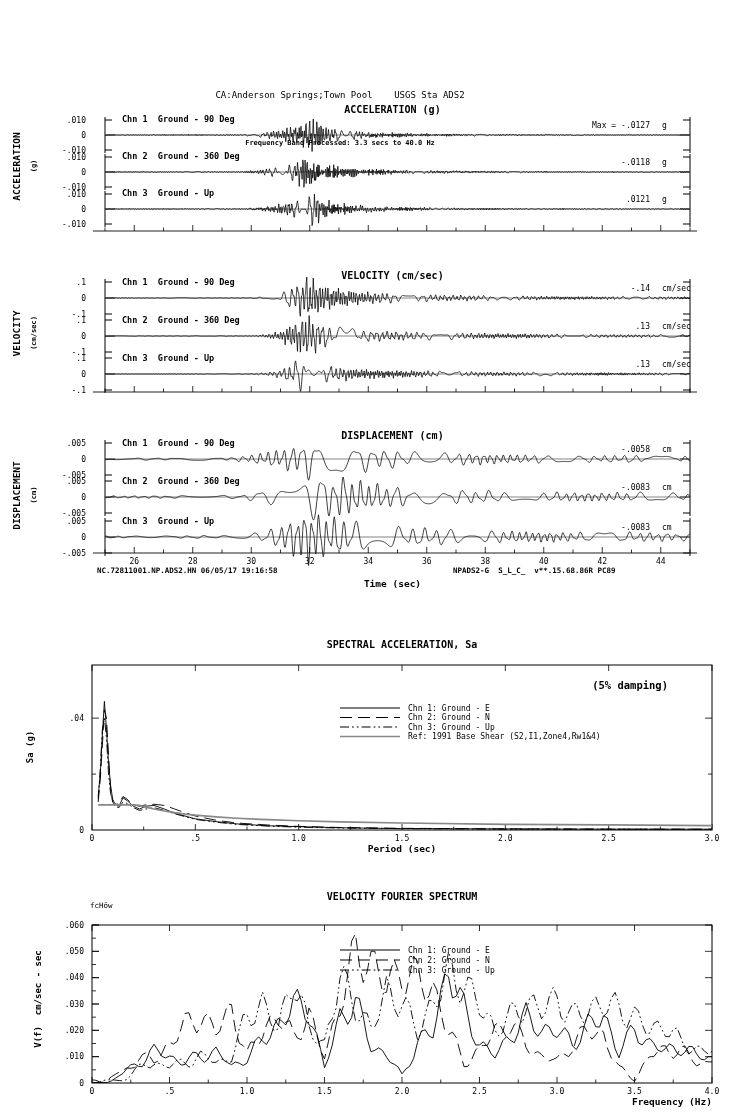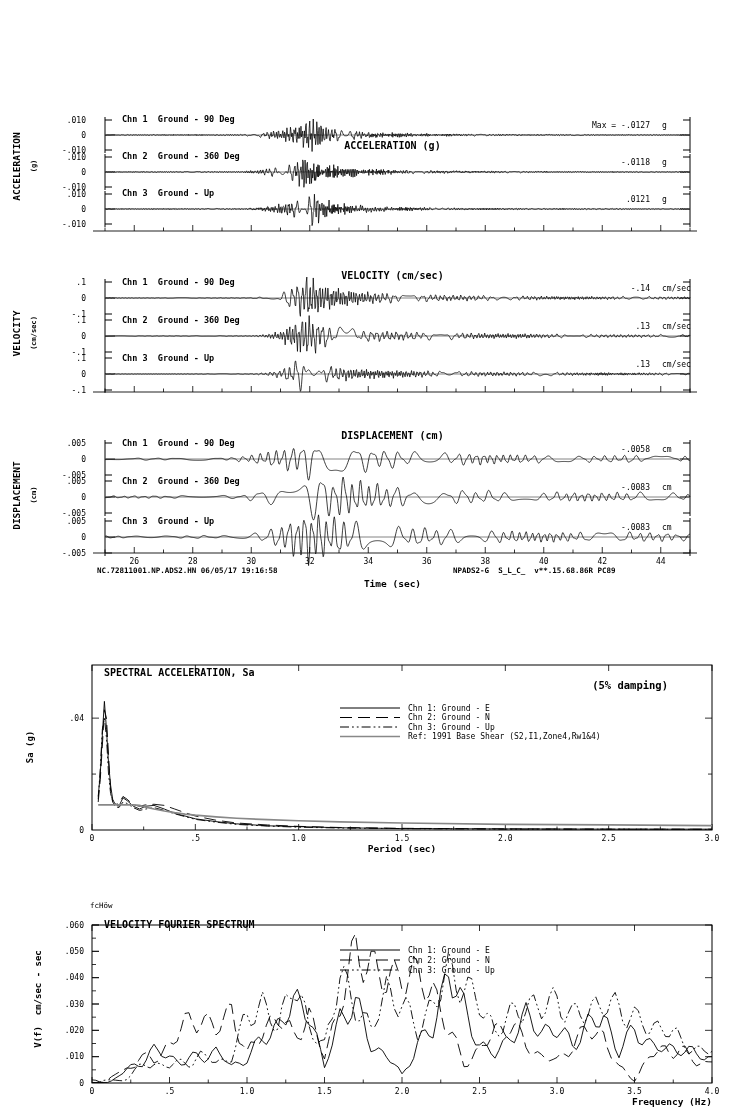--- a/index.html
+++ b/index.html
@@ -3,37 +3,39 @@
 <meta charset="utf-8">
 <style>
   html,body{margin:0;padding:0;background:#fff;}
   body{width:739px;height:1115px;position:relative;overflow:hidden;
        font-family:"DejaVu Sans Mono","Liberation Mono",monospace;color:#000;}
   .abs{position:absolute;white-space:pre;}
   .hdr{left:0;top:52px;width:680px;text-align:center;}
   .h1,.h2{font-size:9px;line-height:11px;}
   .h3,.h4{font-size:7px;line-height:9.5px;font-weight:bold;}
   .sect-title{font-size:10px;font-weight:bold;left:95px;width:595px;text-align:center;}
-  .big-title{font-size:10px;font-weight:bold;left:104px;width:620px;text-align:left;margin-top:28px;}
+  .big-title{font-size:10px;font-weight:bold;left:92px;width:620px;text-align:center;}
   .rot{transform:rotate(-90deg);text-align:center;font-weight:bold;}
   .ylab{font-size:9.5px;}
   .yunit{font-size:7px;}
   .xlab{font-size:9.5px;font-weight:bold;}
   .damp{font-size:10.5px;font-weight:bold;text-align:right;}
   .fnote{font-size:7.5px;font-weight:normal;}
   .foot{font-size:7.5px;font-weight:bold;}
   svg{position:absolute;left:0;top:0;}
 </style>
 </head>
 <body>
 
 <div class="abs hdr">
+  <div class="h1">CA:Anderson Springs;Town Pool    USGS Sta ADS2</div>
+  <div class="h3">Frequency Band Processed: 3.3 secs to 40.0 Hz</div>
 </div>
 
-<div class="abs sect-title" style="top:104px;margin-top:36px;">ACCELERATION (g)</div>
+<div class="abs sect-title" style="top:104px;">ACCELERATION (g)</div>
 <div class="abs sect-title" style="top:270px;">VELOCITY (cm/sec)</div>
 <div class="abs sect-title" style="top:430px;">DISPLACEMENT (cm)</div>
 
 <div class="abs rot ylab" style="left:-44px;top:161px;width:120px;">ACCELERATION</div>
 <div class="abs rot yunit" style="left:4px;top:162px;width:60px;">(g)</div>
 <div class="abs rot ylab" style="left:-44px;top:328px;width:120px;">VELOCITY</div>
 <div class="abs rot yunit" style="left:4px;top:329px;width:60px;">(cm/sec)</div>
 <div class="abs rot ylab" style="left:-44px;top:490px;width:120px;">DISPLACEMENT</div>
 <div class="abs rot yunit" style="left:4px;top:491px;width:60px;">(cm)</div>
 

